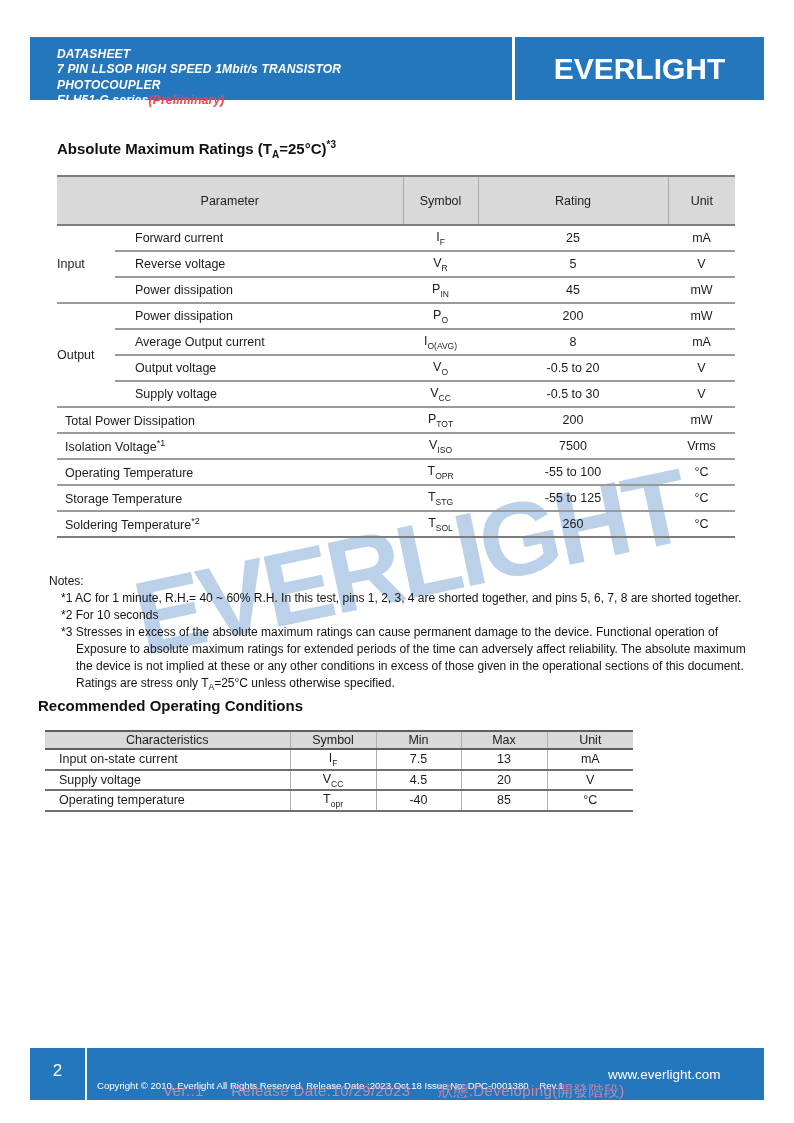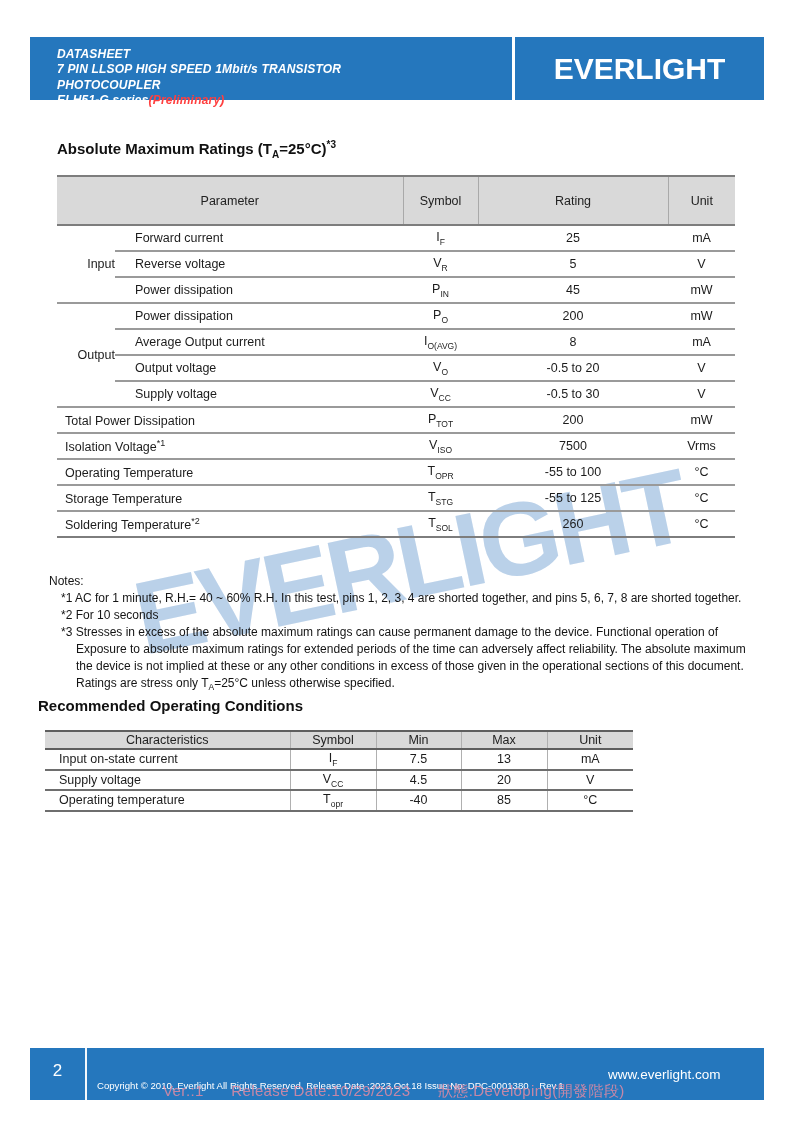--- a/index.html
+++ b/index.html
@@ -45,21 +45,21 @@
   
   table{border-collapse:collapse;table-layout:fixed;}
   .abs{position:absolute;left:57px;top:175px;width:678px;font-size:12.5px;}
   .abs th{
     background:var(--header_gray);height:49px;font-weight:normal;color:#222;
     border-top:2px solid #7d7d7d;border-bottom:2px solid #7d7d7d;margin-top:35px;
   }
   .abs thead th:not(:first-child){border-left:1px solid #a9a9a9;}
   .abs td{height:26px;border-bottom:2px solid #9a9a9a;text-align:center;vertical-align:middle;}
   .abs tbody tr:last-child td{border-bottom:2px solid #7d7d7d;}
-  .abs td.group{text-align:right;}
+  .abs td.group{text-align:left;}
   .abs td.param{text-align:left;padding-left:20px;}
   .abs td.plain{padding-left:8px;}
   sub{font-size:8.5px;}
   sup{font-size:9px;}
 
   
   .roc{position:absolute;left:45px;top:730px;width:588px;font-size:12.5px;}
   .roc th{
     background:var(--header_gray);height:14px;font-weight:normal;color:#222;padding:1px 0;
     border-top:2px solid #5f5f5f;border-bottom:2px solid #5f5f5f;

